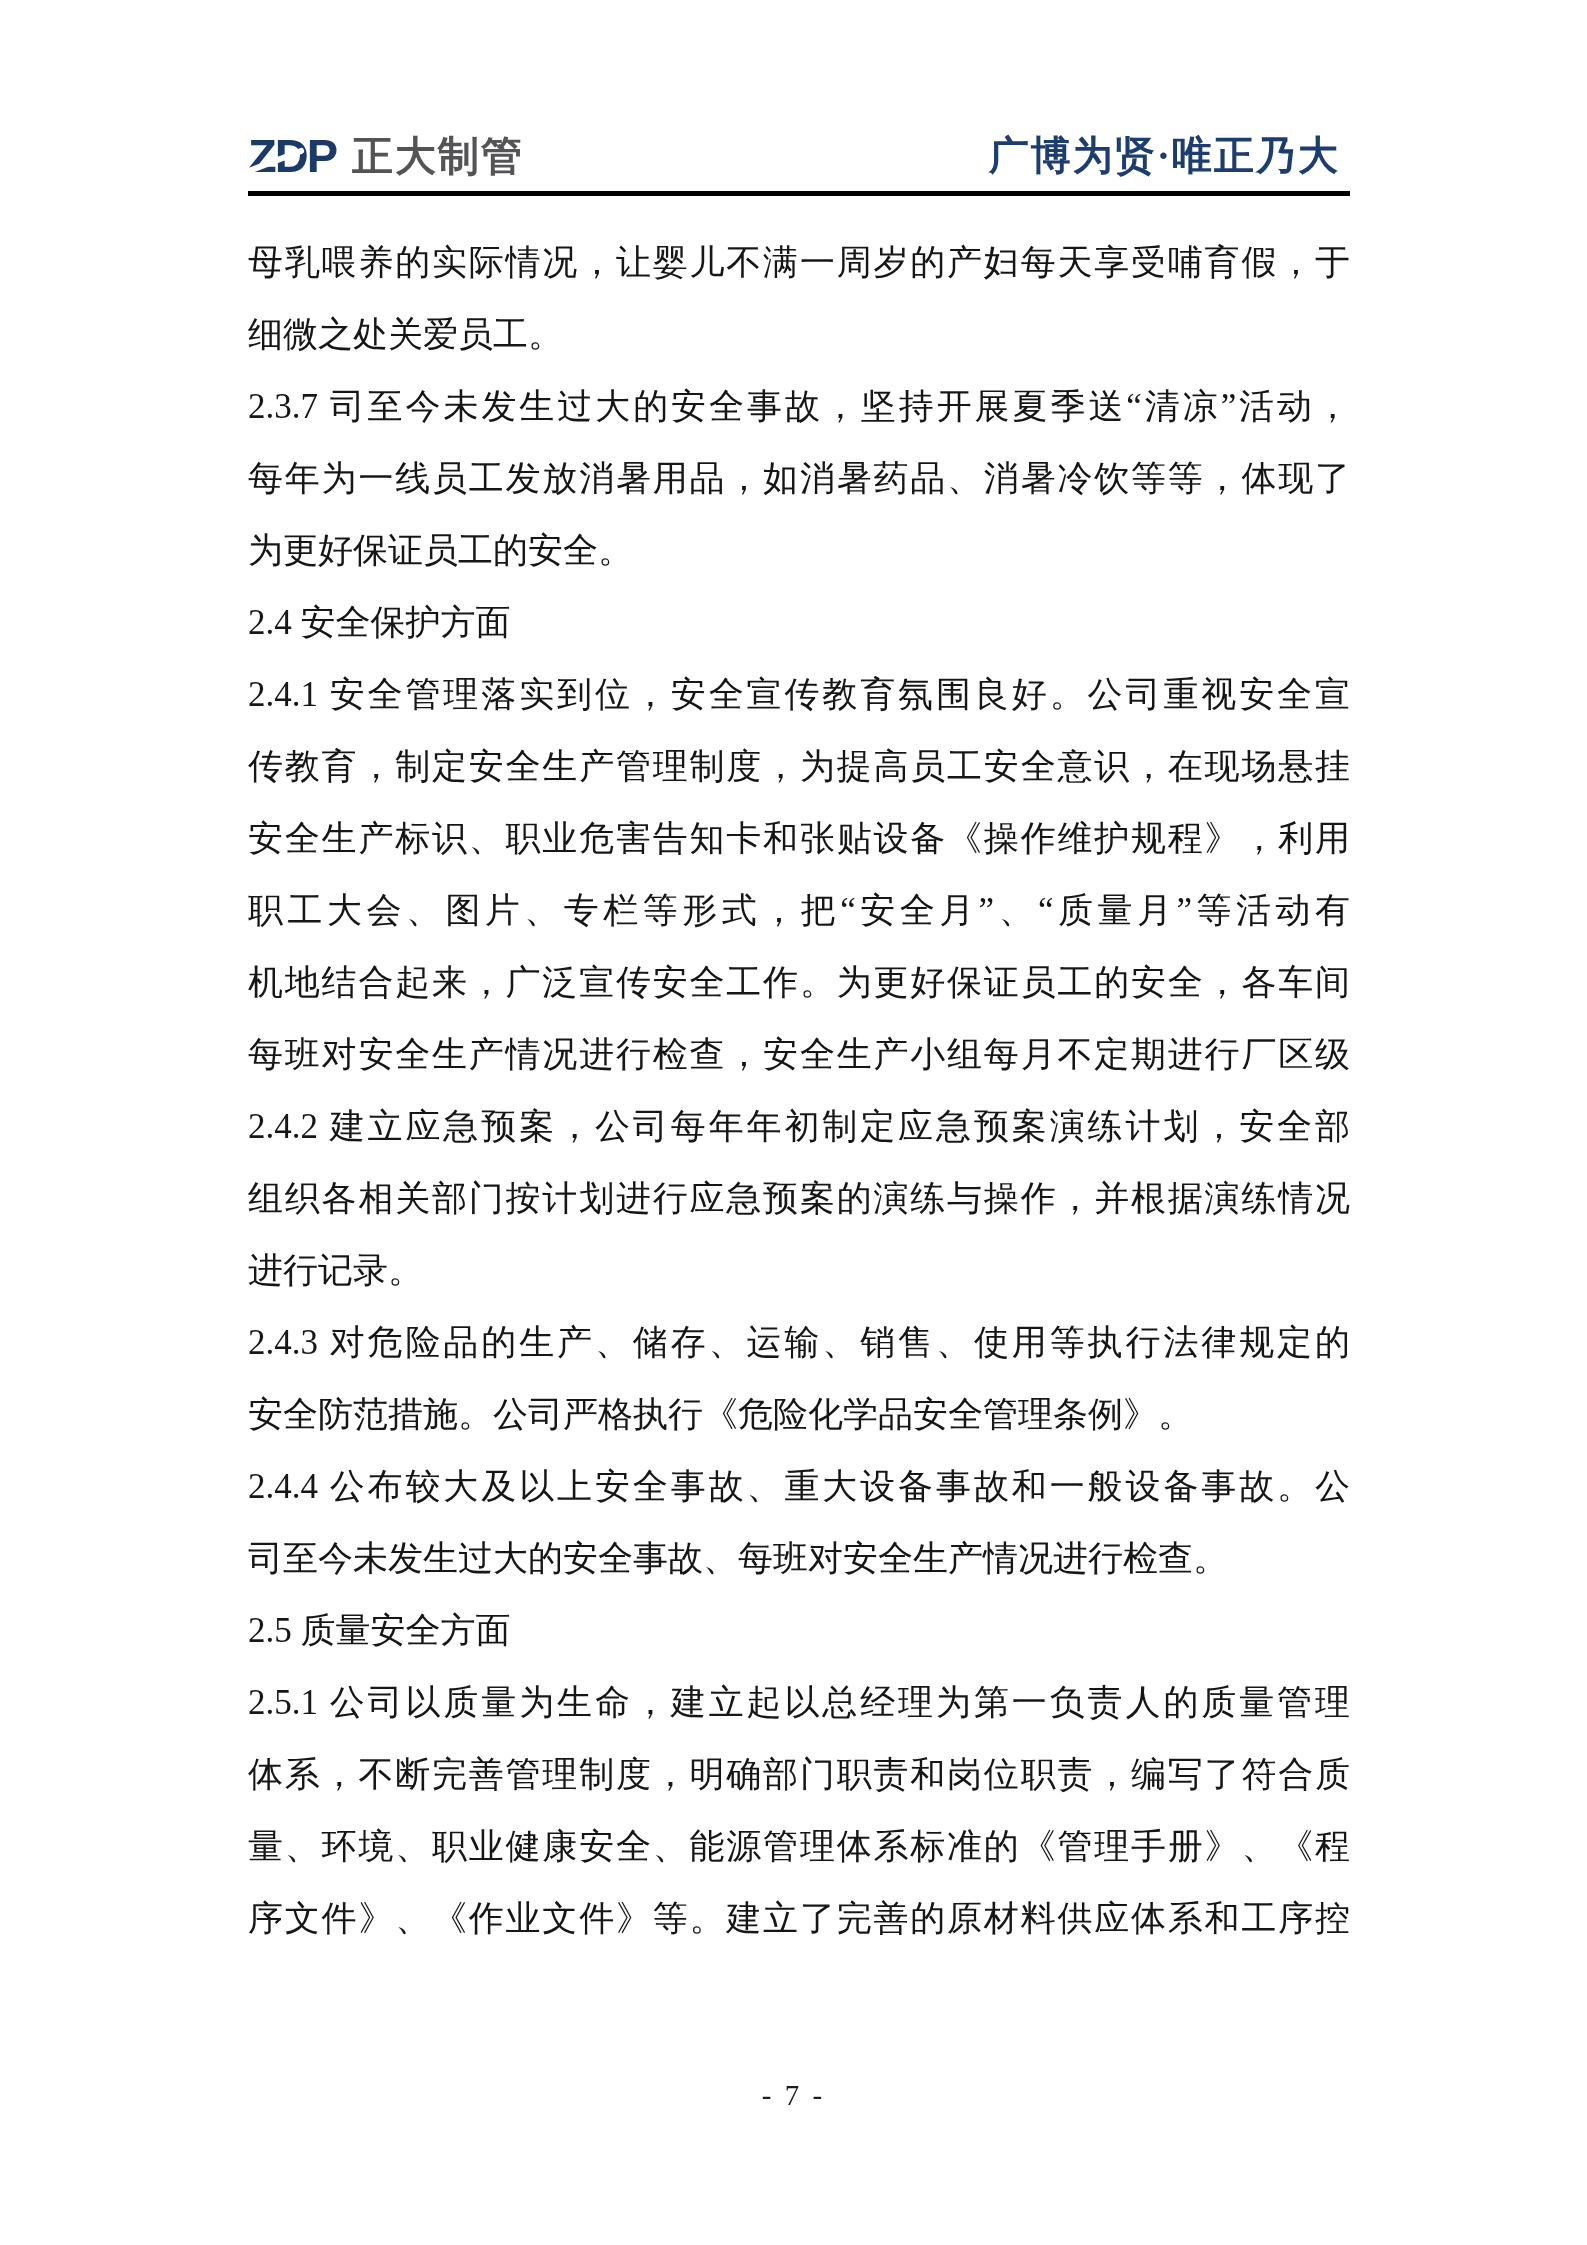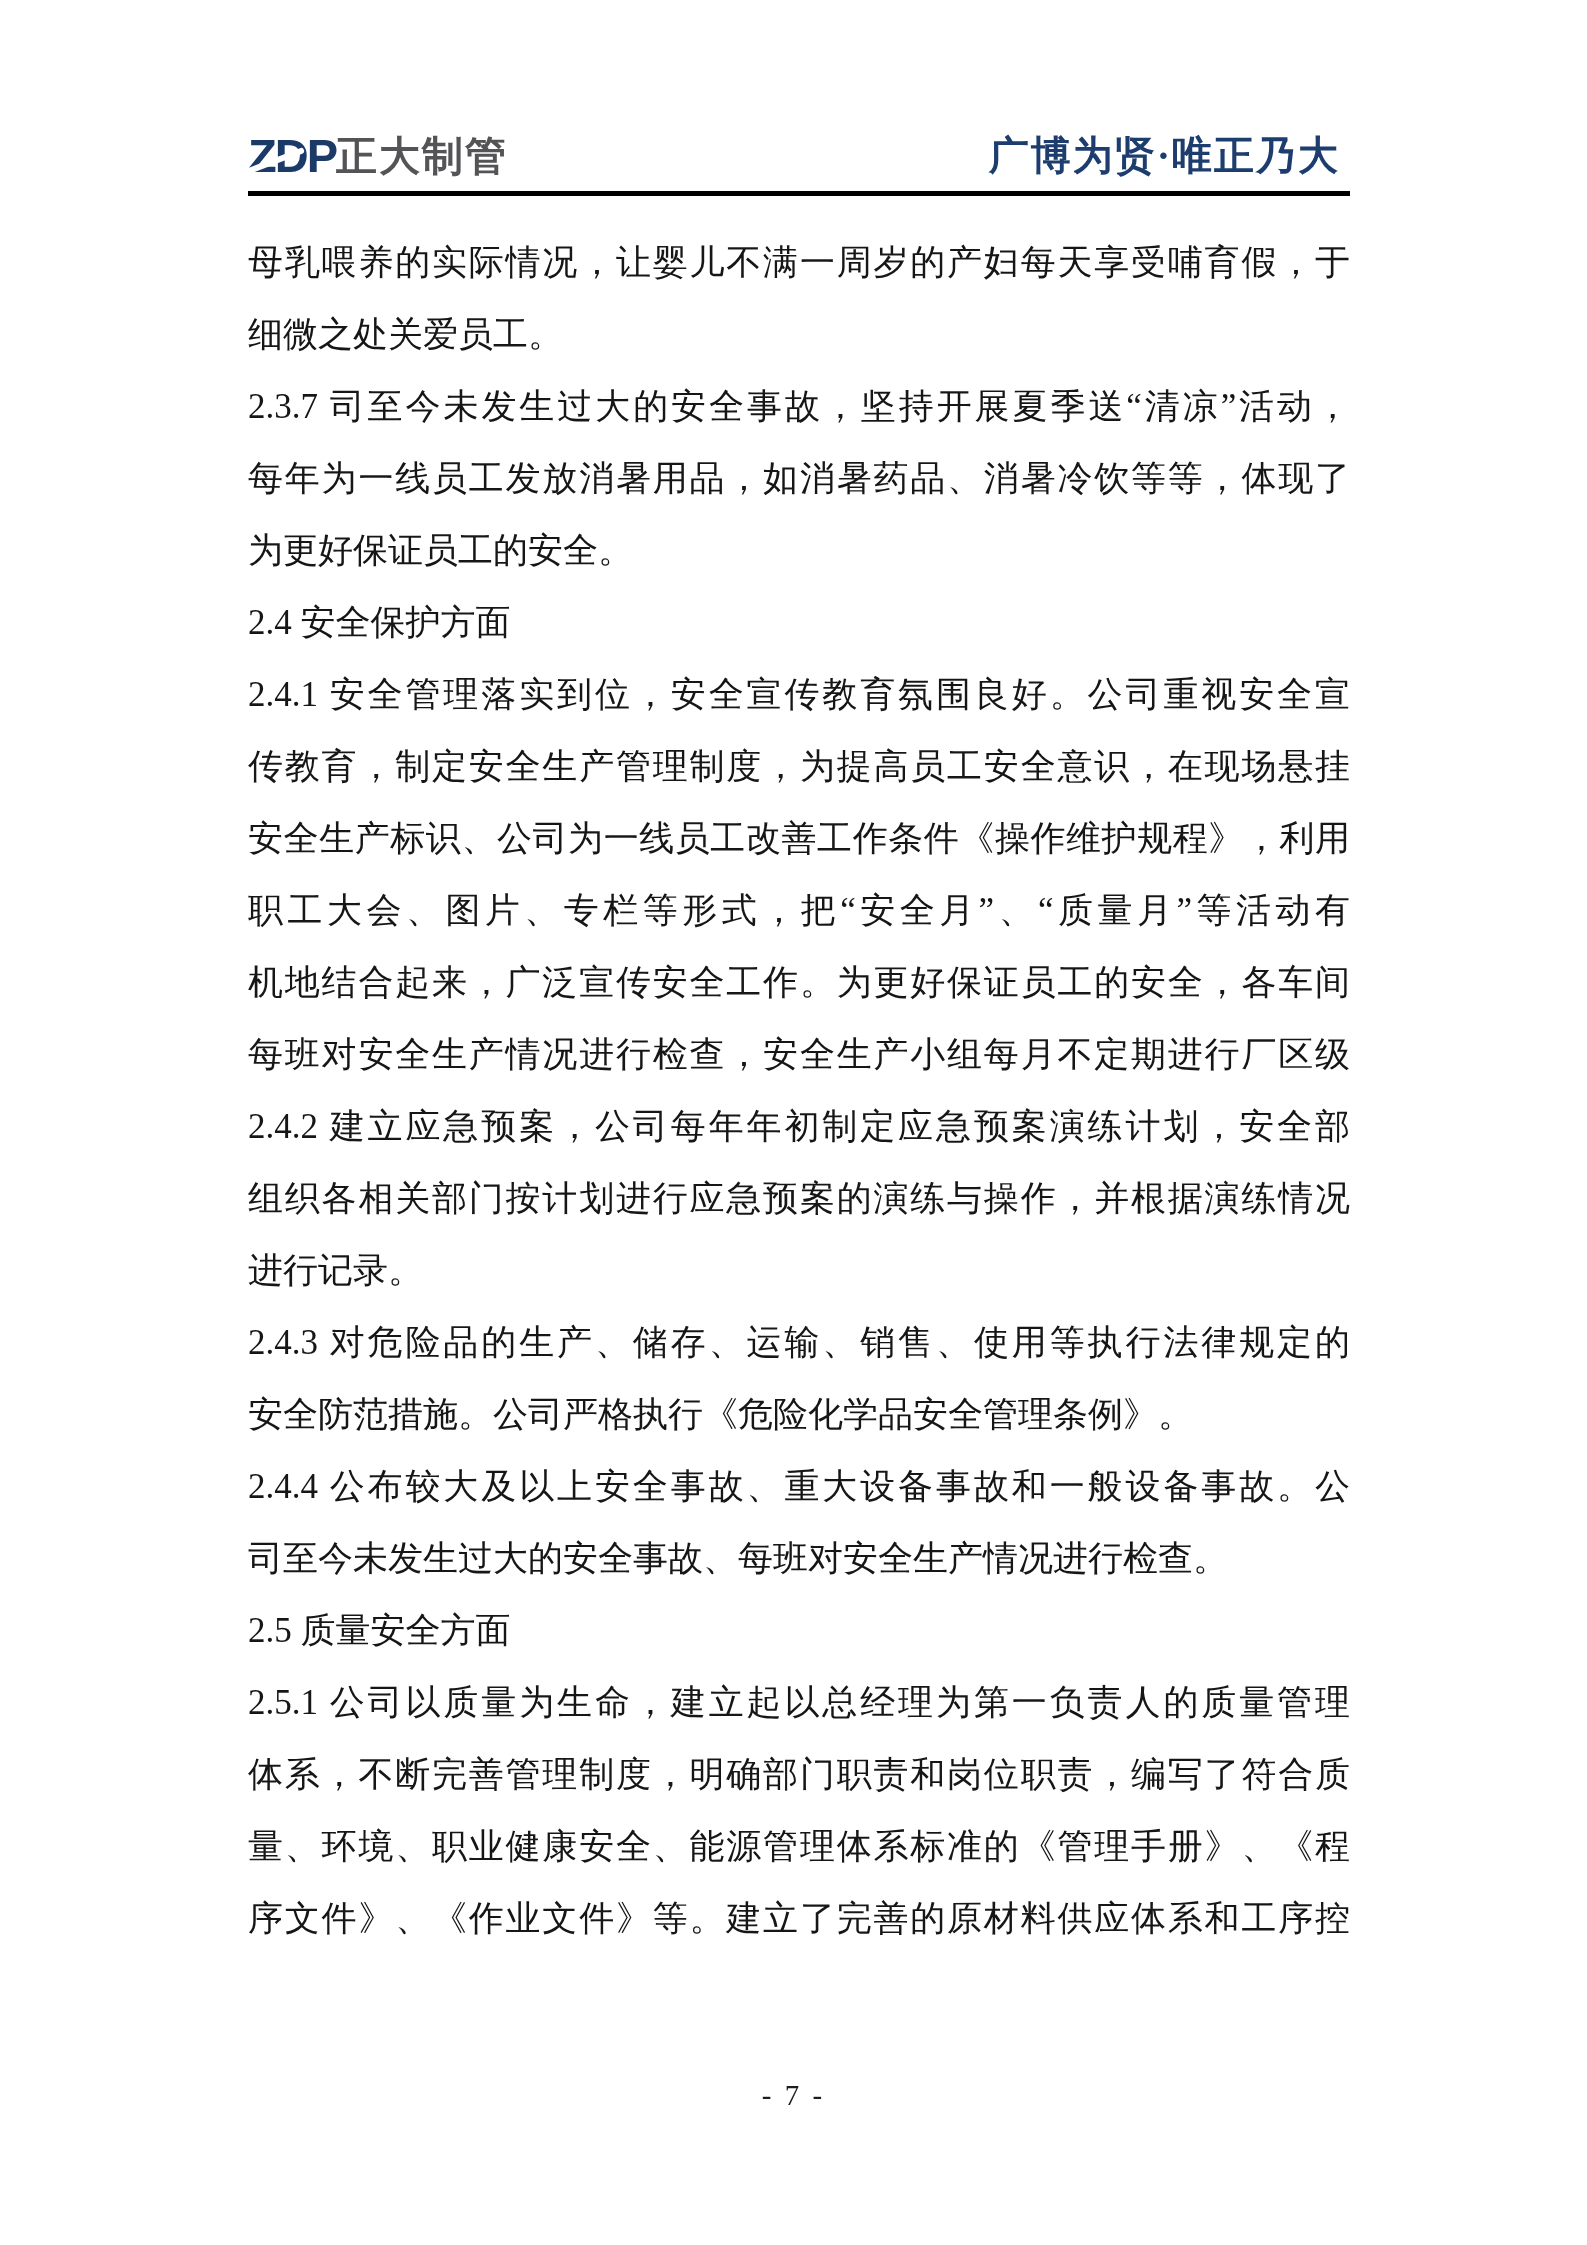--- a/index.html
+++ b/index.html
@@ -42,20 +42,21 @@
     border-radius:3px;
     pointer-events:none;
   }
   .brand{
     font-family:"Liberation Sans","DejaVu Sans",sans-serif;
     font-weight:900;
     font-size:41px;
     line-height:44px;
     letter-spacing:2px;
     color:var(--gray);
+    margin-left:16px;
   }
   .slogan{
     position:absolute;top:140px;right:247px;
     font-size:40px;line-height:32px;
     font-weight:700;
     letter-spacing:2px;
     color:var(--slogan);
     white-space:nowrap;
   }
   .rule{
@@ -107,21 +108,21 @@
 
   <div class="content">
     <div class="bline" id="line-0">母乳喂养的实际情况，让婴儿不满一周岁的产妇每天享受哺育假，于</div>
     <div class="bline short" id="line-1">细微之处关爱员工。</div>
     <div class="bline" id="line-2">2.3.7 司至今未发生过大的安全事故，坚持开展夏季送“清凉”活动，</div>
     <div class="bline" id="line-3">每年为一线员工发放消暑用品，如消暑药品、消暑冷饮等等，体现了</div>
     <div class="bline short" id="line-4">为更好保证员工的安全。</div>
     <div class="bline short" id="line-5">2.4 安全保护方面</div>
     <div class="bline" id="line-6">2.4.1 安全管理落实到位，安全宣传教育氛围良好。公司重视安全宣</div>
     <div class="bline" id="line-7">传教育，制定安全生产管理制度，为提高员工安全意识，在现场悬挂</div>
-    <div class="bline" id="line-8">安全生产标识、公司为一线员工改善工作条件《操作维护规程》，利用</div>
+    <div class="bline" id="line-8">安全生产标识、职业危害告知卡和张贴设备《操作维护规程》，利用</div>
     <div class="bline" id="line-9">职工大会、图片、专栏等形式，把“安全月”、“质量月”等活动有</div>
     <div class="bline" id="line-10">机地结合起来，广泛宣传安全工作。为更好保证员工的安全，各车间</div>
     <div class="bline" id="line-11">每班对安全生产情况进行检查，安全生产小组每月不定期进行厂区级</div>
     <div class="bline" id="line-13">2.4.2 建立应急预案，公司每年年初制定应急预案演练计划，安全部</div>
     <div class="bline" id="line-14">组织各相关部门按计划进行应急预案的演练与操作，并根据演练情况</div>
     <div class="bline short" id="line-15">进行记录。</div>
     <div class="bline" id="line-16">2.4.3 对危险品的生产、储存、运输、销售、使用等执行法律规定的</div>
     <div class="bline short" id="line-17">安全防范措施。公司严格执行《危险化学品安全管理条例》。</div>
     <div class="bline" id="line-18">2.4.4 公布较大及以上安全事故、重大设备事故和一般设备事故。公</div>
     <div class="bline short" id="line-19">司至今未发生过大的安全事故、每班对安全生产情况进行检查。</div>

